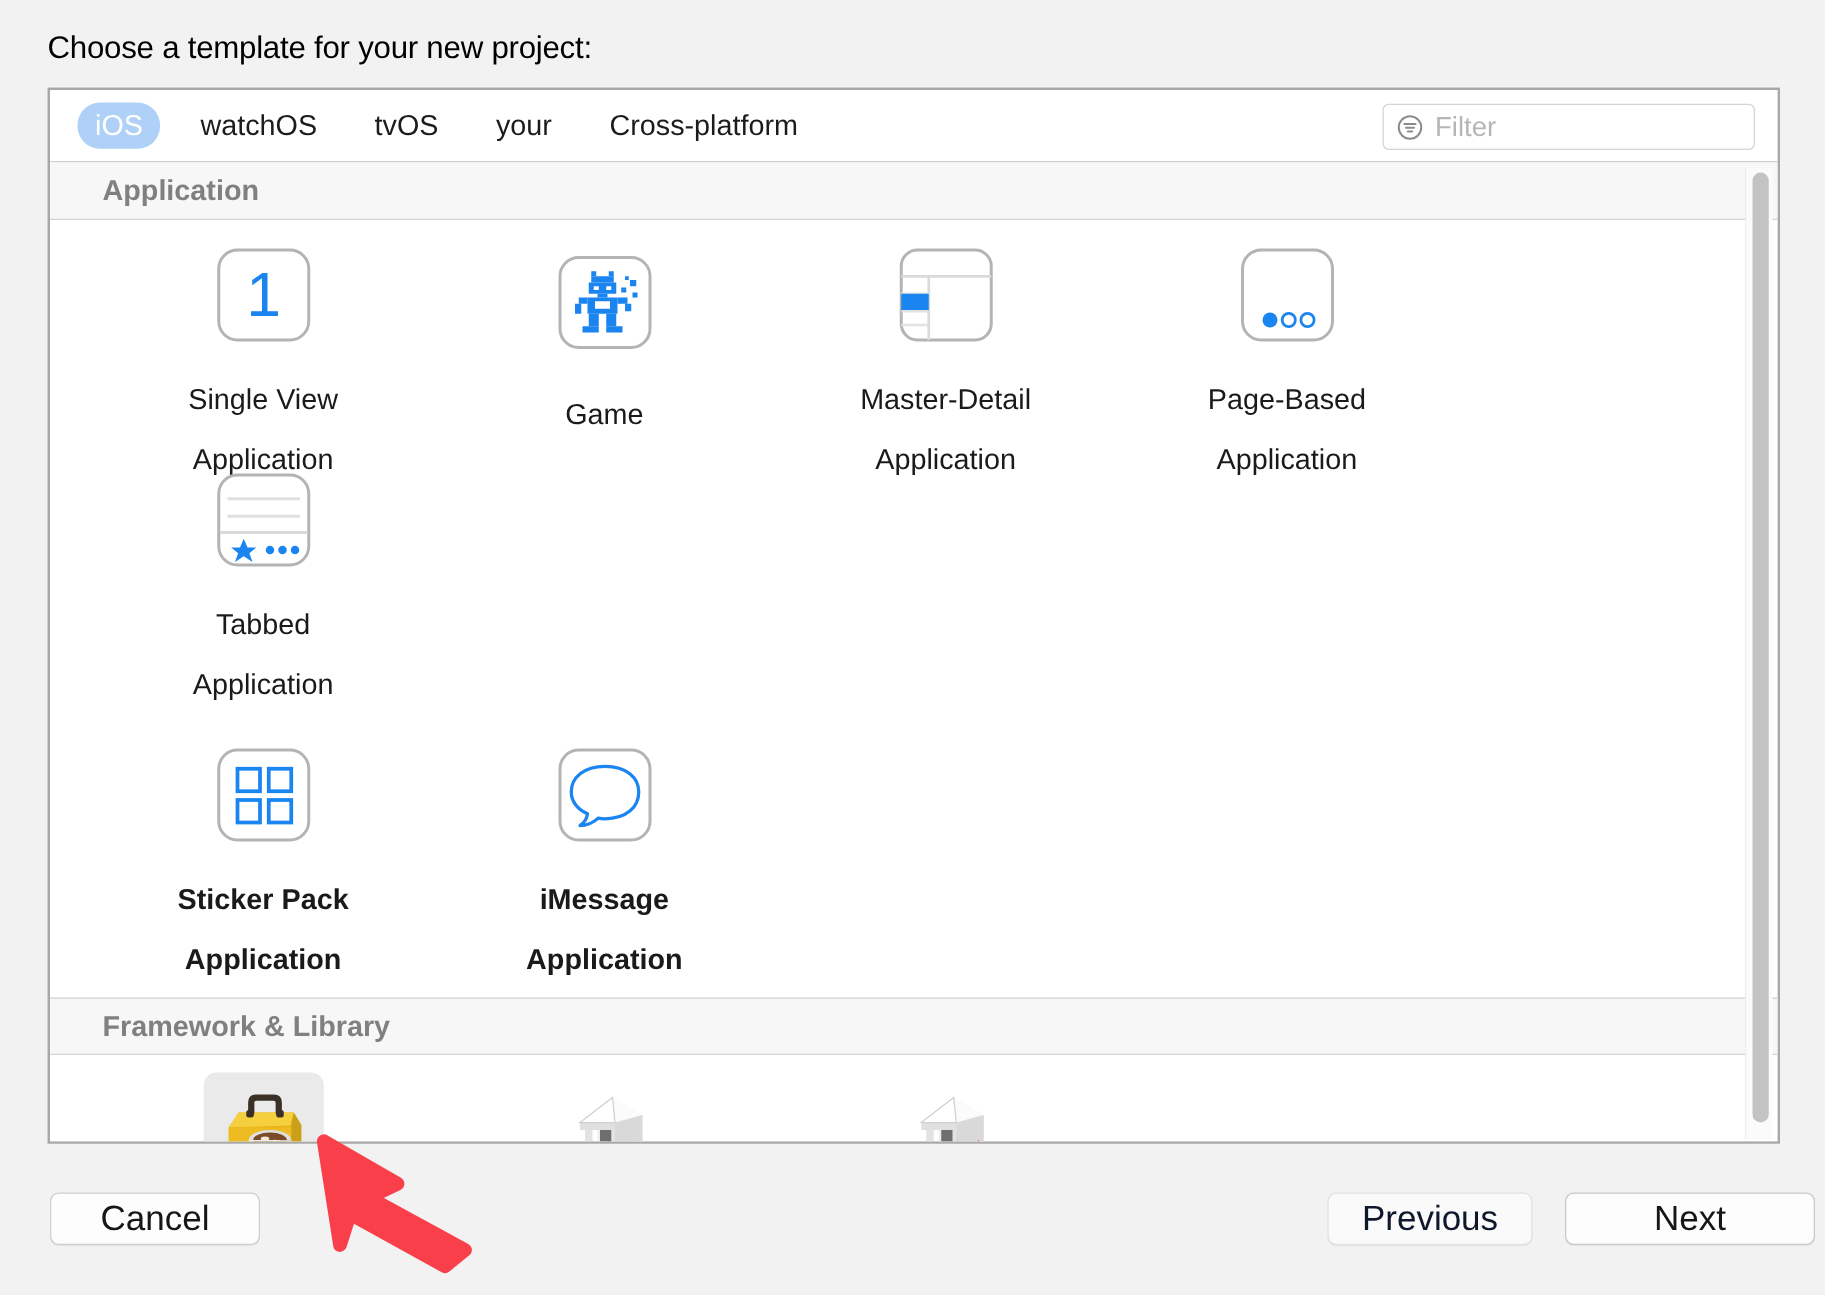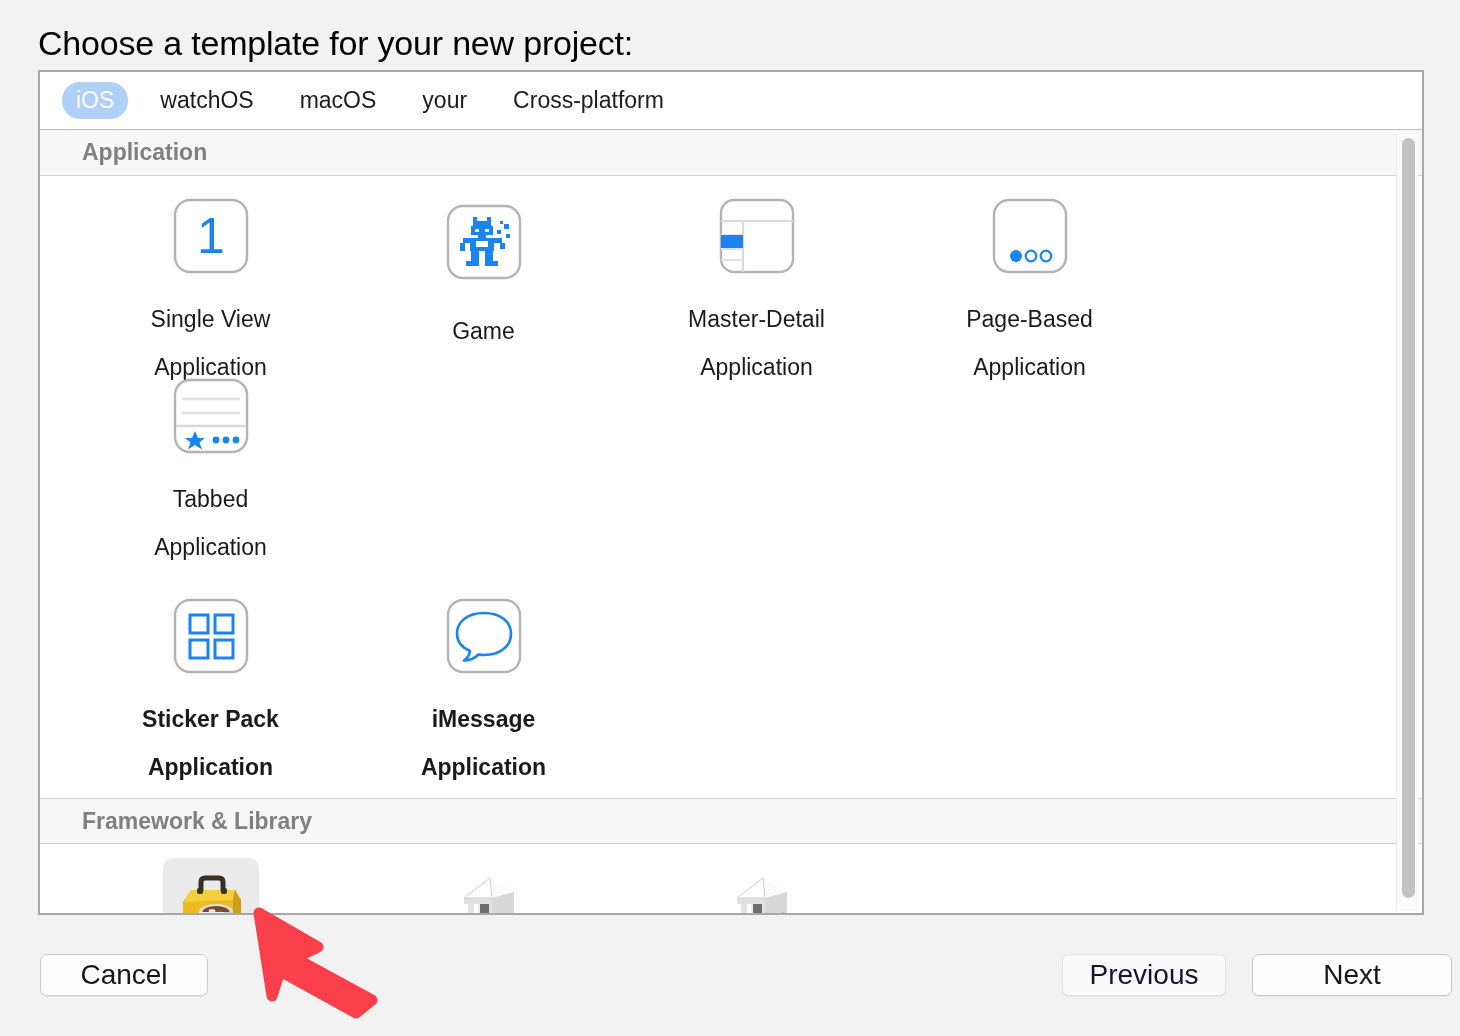--- a/index.html
+++ b/index.html
@@ -14,21 +14,21 @@
     -webkit-font-smoothing: antialiased;
     overflow: hidden;
     position: relative;
   }
 
   
   .sheet-title {
     position: absolute;
     left: 38px;
     top: 24px;
-    font-size: 34px;
+    font-size: 25px;
     color: #000000;
     letter-spacing: -0.2px;
     white-space: nowrap;
   }
 
   
   .panel {
     position: absolute;
     left: 38px;
     top: 70px;
@@ -217,24 +217,35 @@
 </head>
 <body>
 
 <div class="sheet-title">Choose a template for your new project:</div>
 
 <div class="panel">
 
   <div class="tabbar">
     <div class="tab selected">iOS</div>
     <div class="tab">watchOS</div>
-    <div class="tab">macOS</div>
+    <div class="tab">tvOS</div>
     <div class="tab">your</div>
     <div class="tab">Cross-platform</div>
 
+    <div class="filter-box">
+      <span class="filter-icon">
+        <svg viewBox="0 0 22 22" width="22" height="22">
+          <circle cx="11" cy="11" r="9" fill="none" stroke="#8c8c8c" stroke-width="1.6"></circle>
+          <line x1="6.5" y1="8.2" x2="15.5" y2="8.2" stroke="#8c8c8c" stroke-width="1.6" stroke-linecap="round"></line>
+          <line x1="7.8" y1="11.2" x2="14.2" y2="11.2" stroke="#8c8c8c" stroke-width="1.6" stroke-linecap="round"></line>
+          <line x1="9.2" y1="14.2" x2="12.8" y2="14.2" stroke="#8c8c8c" stroke-width="1.6" stroke-linecap="round"></line>
+        </svg>
+      </span>
+      <input class="filter-input" type="text" placeholder="Filter" style="">
+    </div>
   </div>
 
   <div class="scrollarea">
 
     <div class="section-header">Application</div>
 
     <div class="grid app-grid">
 
       <div class="cell row1">
         <div class="icon-wrap">

